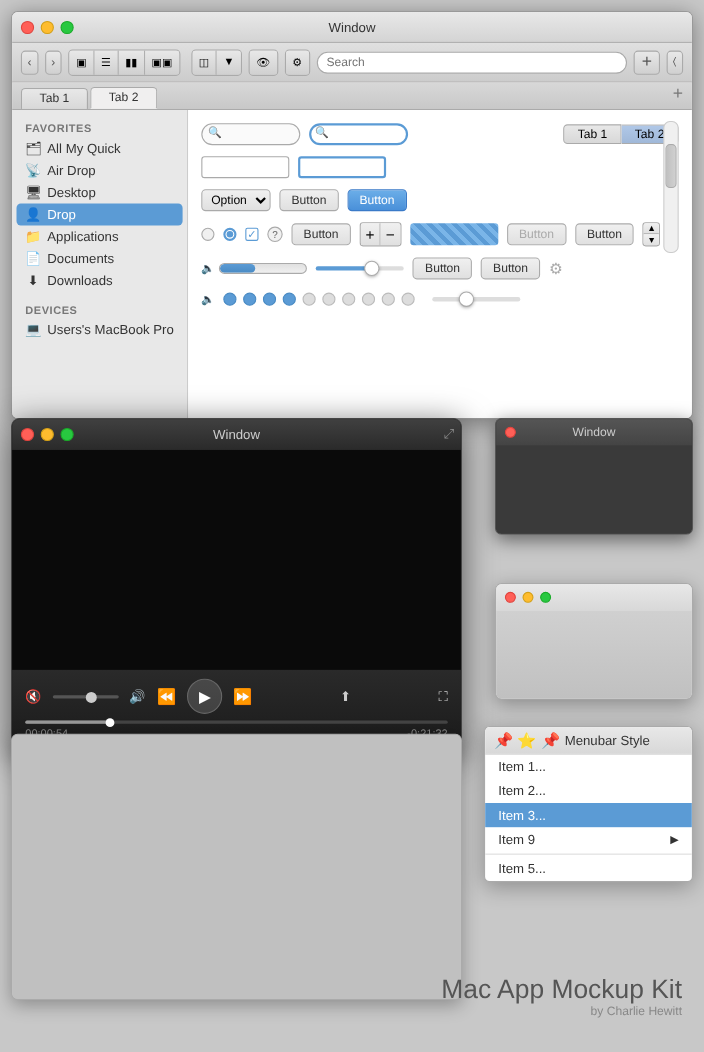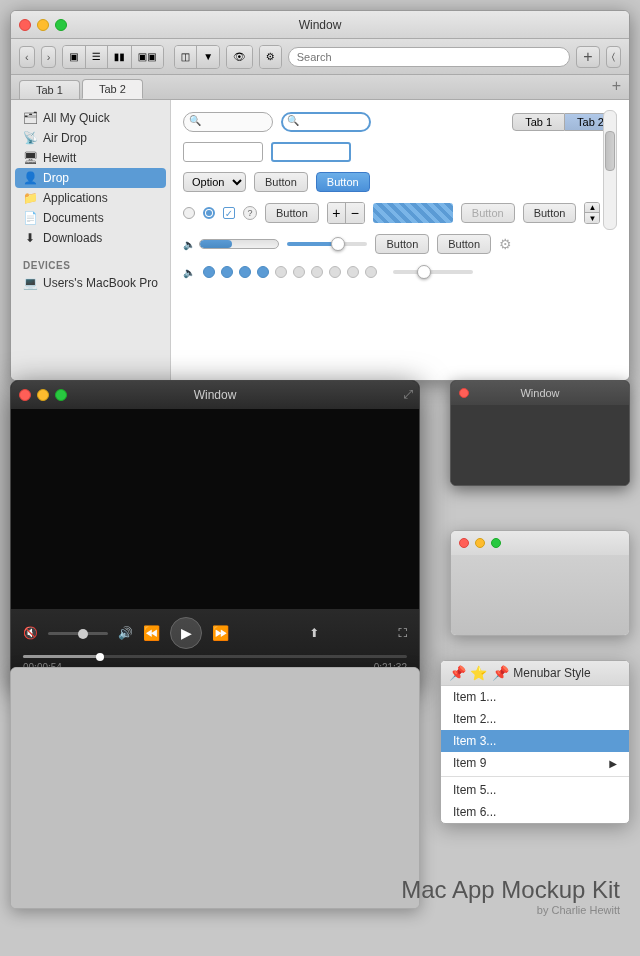--- a/index.html
+++ b/index.html
@@ -645,21 +645,21 @@
     }
     .menu-item.selected {
       background: #5b9bd5;
       color: white;
     }
     .menu-item-arrow { font-size: 10px; }
 
     
     .branding {
       position: absolute;
-      bottom: 40px;
+      bottom: 30px;
       right: 20px;
       text-align: right;
     }
     .branding-title {
       font-size: 24px;
       color: #555;
       font-weight: 300;
     }
     .branding-sub {
       font-size: 11px;
@@ -708,31 +708,32 @@
     <button class="nav-btn" style="font-size:16px; padding: 0 6px;">+</button>
     <button class="nav-btn" style="font-size:10px;">〈</button>
   </div>
   <div class="tab-bar">
     <div class="tab-item">Tab 1</div>
     <div class="tab-item active">Tab 2</div>
     <span class="tab-add">+</span>
   </div>
   <div class="finder-body">
     <div class="sidebar">
+      <div class="sidebar-section-label">FAVORITES</div>
       <div class="sidebar-item">
         <span class="sidebar-icon">🗂</span>
         <span>All My Quick</span>
       </div>
       <div class="sidebar-item">
         <span class="sidebar-icon">📡</span>
         <span>Air Drop</span>
       </div>
       <div class="sidebar-item">
         <span class="sidebar-icon">🖥</span>
-        <span>Hewitt</span>
+        <span>Desktop</span>
       </div>
       <div class="sidebar-item active">
         <span class="sidebar-icon">👤</span>
         <span>Drop</span>
       </div>
       <div class="sidebar-item">
         <span class="sidebar-icon">📁</span>
         <span>Applications</span>
       </div>
       <div class="sidebar-item">
@@ -921,21 +922,18 @@
     <span>Item 3...</span>
   </div>
   <div class="menu-item">
     <span>Item 9</span>
     <span class="menu-item-arrow">▶</span>
   </div>
   <div class="menu-divider"></div>
   <div class="menu-item">
     <span>Item 5...</span>
   </div>
-  <div class="menu-item">
-    <span>Item 6...</span>
-  </div>
 </div>
 
 <div class="branding">
   <div class="branding-title">Mac App Mockup Kit</div>
   <div class="branding-sub">by Charlie Hewitt</div>
 </div>
 
 </body></html>

